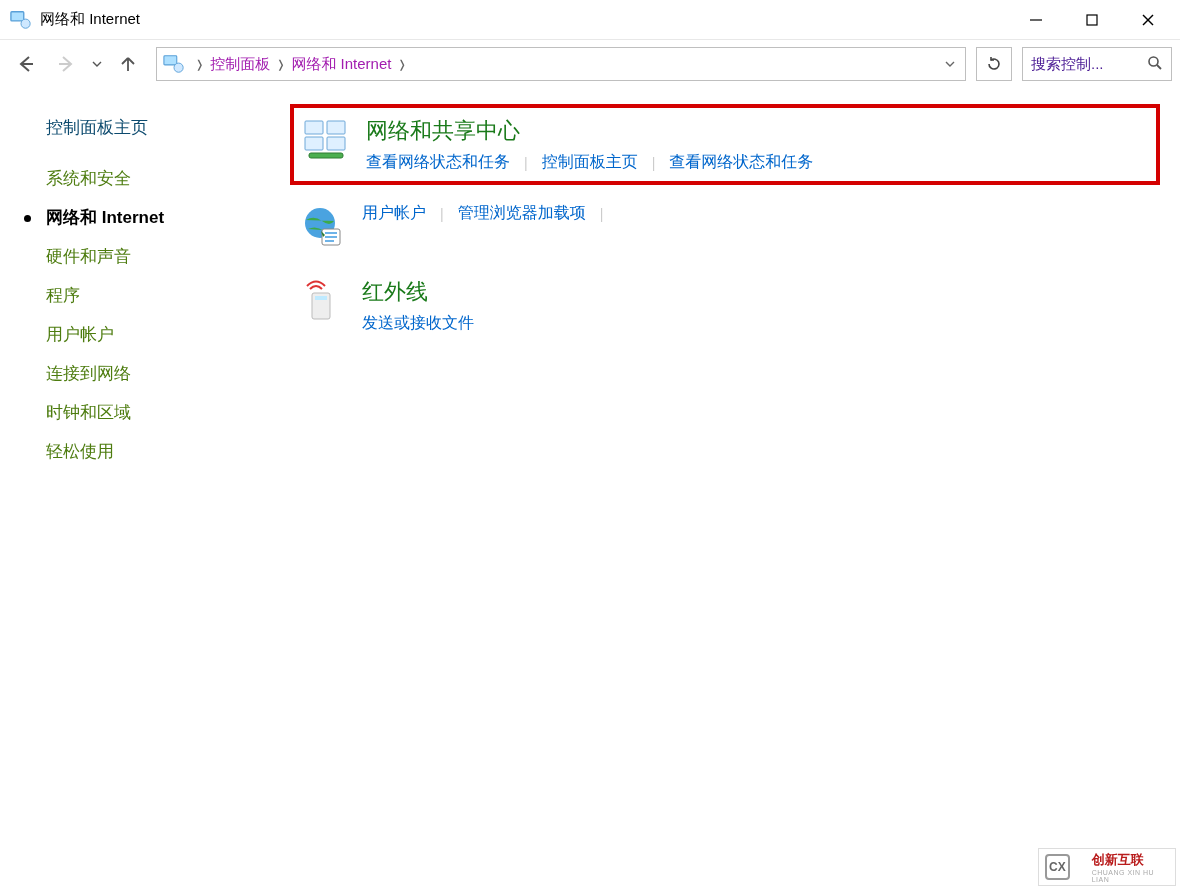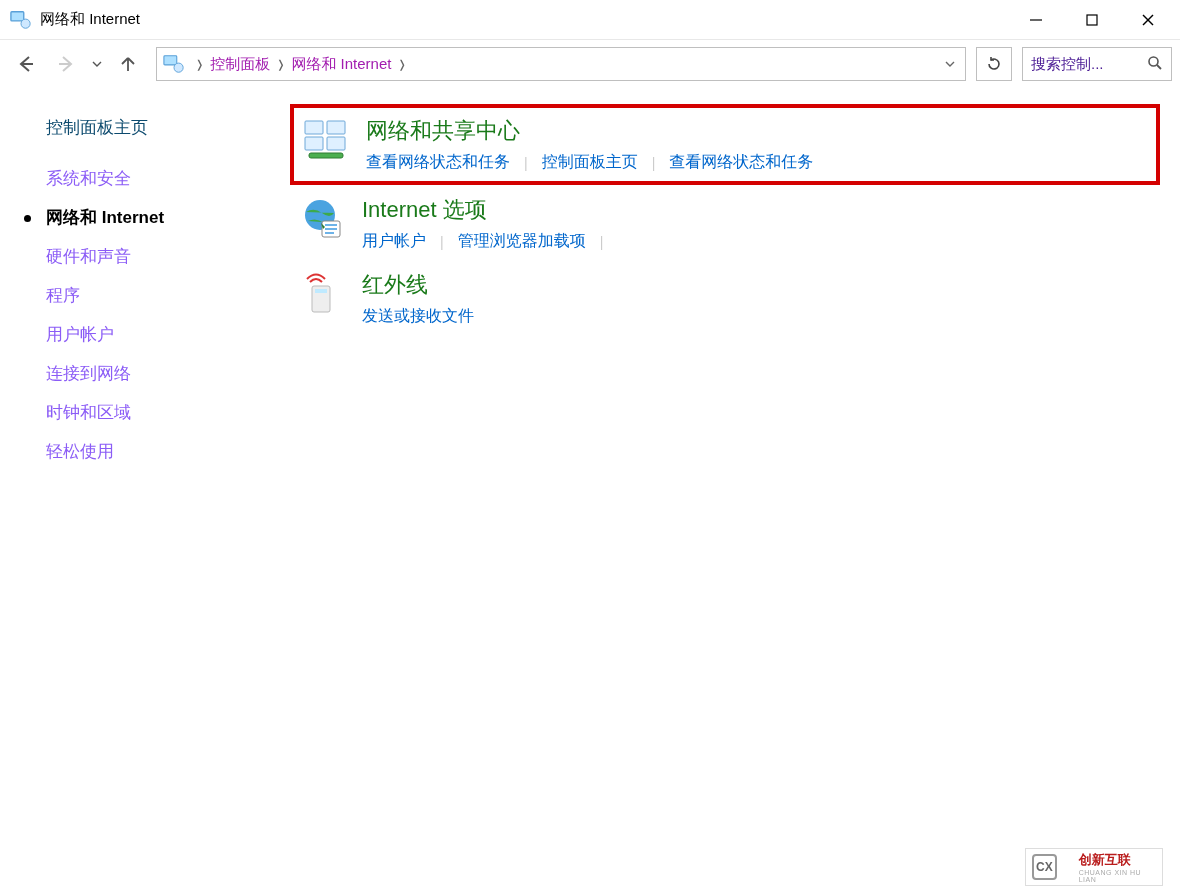--- a/index.html
+++ b/index.html
@@ -27,40 +27,40 @@
   .addrbar .spacer { flex:1; }
   .addr-drop { width:18px; display:flex; justify-content:center; color:#666; }
   .refresh-btn { width:36px; height:34px; border:1px solid #bfbfbf; display:flex; align-items:center; justify-content:center; margin-right:6px; }
   .searchbox { width:150px; height:34px; border:1px solid #bfbfbf; display:flex; align-items:center; padding:0 8px; color:#4c1d95; }
   .searchbox .ph { flex:1; font-size:15px; white-space:nowrap; overflow:hidden; text-overflow:ellipsis; }
   .searchbox .mag { color:#555; }
 
   
   .body { display:flex; height: calc(100% - 88px); }
   .sidebar { width: 290px; padding: 28px 0 0 46px; }
-  .sidebar .item { font-size:17px; color:#8b5cf6; margin-bottom: 16px; position:relative; cursor:default; }
+  .sidebar .item { font-size:17px; color:#4d7c0f; margin-bottom: 16px; position:relative; cursor:default; }
   .sidebar .item.home { color:#0c4a6e; font-size:17px; margin-bottom: 28px; }
   .sidebar .item.active { color:#000; font-weight:700; }
   .sidebar .item.active::before { content:""; position:absolute; left:-22px; top:9px; width:7px; height:7px; border-radius:50%; background:#000; }
 
   .main { flex:1; padding: 16px 20px 0 0; position:relative; }
-  .section { display:flex; align-items:flex-start; margin-bottom: 2px; padding: 8px 4px; }
+  .section { display:flex; align-items:flex-start; margin-bottom: 10px; padding: 8px 4px; }
   .section .icon-slot { width: 56px; height: 48px; display:flex; align-items:center; justify-content:center; margin-right: 12px; }
   .section .content { flex:1; }
   .section .heading { font-size: 22px; color:#1a7a1a; margin-bottom: 6px; }
   .section .links { display:flex; flex-wrap:wrap; align-items:center; }
   .section .links .link { color:#0066cc; font-size:16px; cursor:default;font-family:Liberation Serif, serif; }
   .section .links .vbar { color:#ccc; margin:0 14px; }
   .hl { border: 4px solid #d40000; }
 
   
   .cp-svg .screen { fill:#aee0ff; stroke:#5aa0d8; }
 
   
-  .watermark { position:absolute; right:17px; bottom:4px; width:138px; height:38px; background:#fff; border:1px solid #ddd; display:flex; align-items:center; font-size:11px; color:#888; padding:0 6px; gap:22px; }
+  .watermark { position:absolute; right:4px; bottom:4px; width:138px; height:38px; background:#fff; border:1px solid #ddd; display:flex; align-items:center; font-size:11px; color:#888; padding:0 6px; gap:22px; }
   .watermark .logo { width:26px; height:26px; border:2px solid #999; border-radius:4px; display:flex; align-items:center; justify-content:center; font-weight:700; color:#666; font-size:12px; }
 </style>
 </head>
 <body>
 
 <div class="titlebar">
   <span class="app-icon">
     <svg class="cp-svg" viewBox="0 0 24 24">
       <rect x="1" y="3" width="14" height="10" rx="1" class="screen" stroke-width="1.5"></rect>
       <circle cx="17" cy="16" r="5" fill="#cfe8ff" stroke="#5aa0d8"></circle>
@@ -194,21 +194,20 @@
           <path d="M6 15 Q14 10 22 16 Q30 22 34 16" fill="#3daa4a"></path>
           <path d="M8 24 Q16 20 24 26 Q30 30 34 26" fill="#3daa4a"></path>
           <rect x="22" y="24" width="18" height="16" rx="2" fill="#fff" stroke="#888"></rect>
           <line x1="25" y1="28" x2="37" y2="28" stroke="#6eb3e8" stroke-width="2"></line>
           <line x1="25" y1="32" x2="37" y2="32" stroke="#6eb3e8" stroke-width="2"></line>
           <line x1="25" y1="36" x2="34" y2="36" stroke="#6eb3e8" stroke-width="2"></line>
           <path d="M21 26 L25 30 L23 32 Z" fill="#2e7d32"></path>
         </svg>
       </div>
       <div class="content">
-        <div class="heading">Internet 选项</div>
         <div class="links">
           <span class="link">用户帐户</span>
           <span class="vbar">|</span>
           <span class="link">管理浏览器加载项</span>
           <span class="vbar">|</span>
         </div>
       </div>
     </div>
 
     <div class="section">

